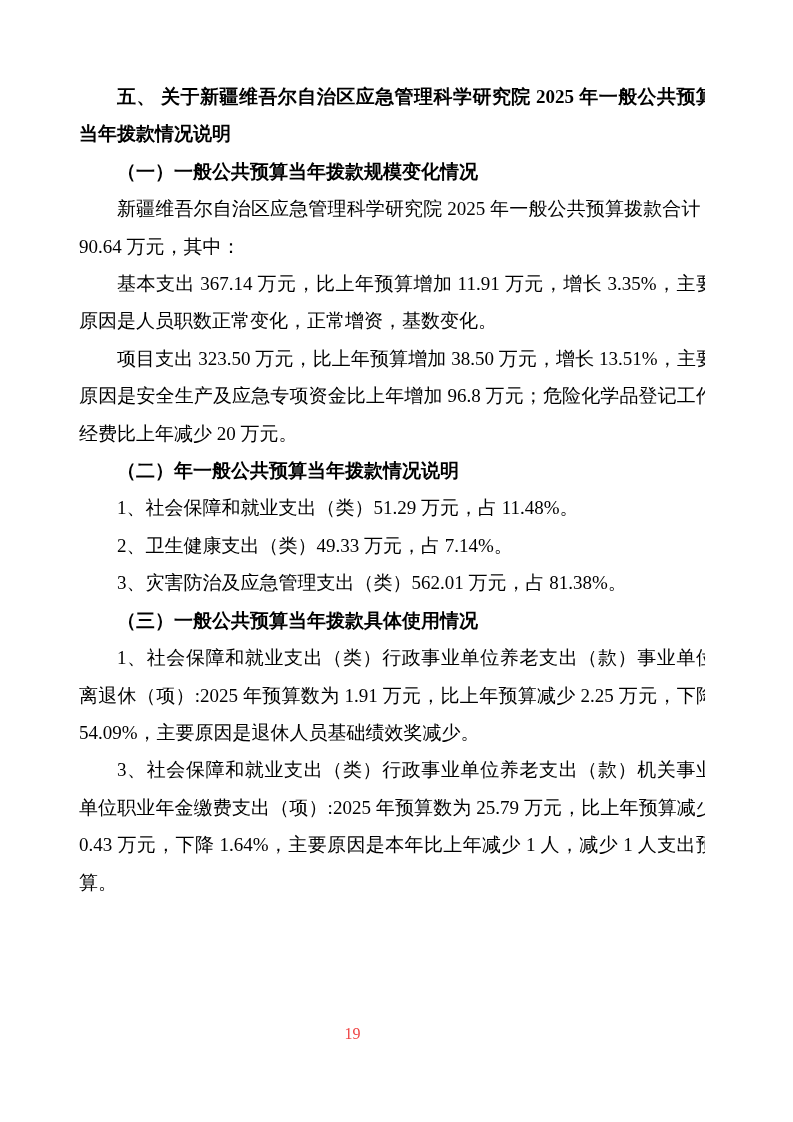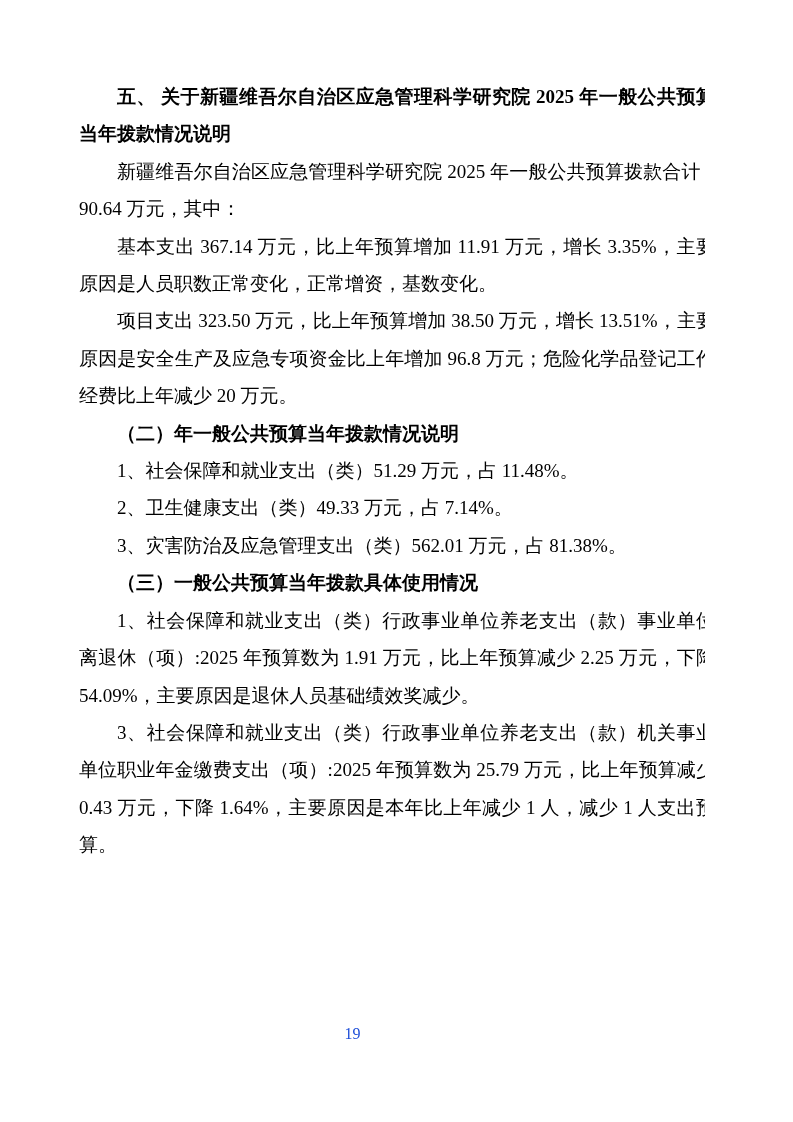--- a/index.html
+++ b/index.html
@@ -37,29 +37,30 @@
   }
   .page-number {
     position: absolute;
     top: 1022px;
     left: 0;
     width: 100%;
     text-align: center;
     font-size: 16px;
     line-height: 24px;
     font-family: "Liberation Serif", "DejaVu Serif", serif;
-    color: #1d4ed8;
+    color: #ef4444;
   }
 </style>
 </head>
 <body>
 
 <div class="page">
   <div class="content">
     <p class="title">五、 关于新疆维吾尔自治区应急管理科学研究院 2025 年一般公共预算当年拨款情况说明</p>
+    <p class="heading">（一）一般公共预算当年拨款规模变化情况</p>
     <p class="body">新疆维吾尔自治区应急管理科学研究院 2025 年一般公共预算拨款合计 690.64 万元，其中：</p>
     <p class="body">基本支出 367.14 万元，比上年预算增加 11.91 万元，增长 3.35%，主要原因是人员职数正常变化，正常增资，基数变化。</p>
     <p class="body">项目支出 323.50 万元，比上年预算增加 38.50 万元，增长 13.51%，主要原因是安全生产及应急专项资金比上年增加 96.8 万元；危险化学品登记工作经费比上年减少 20 万元。</p>
     <p class="heading">（二）年一般公共预算当年拨款情况说明</p>
     <p class="body">1、社会保障和就业支出（类）51.29 万元，占 11.48%。</p>
     <p class="body">2、卫生健康支出（类）49.33 万元，占 7.14%。</p>
     <p class="body">3、灾害防治及应急管理支出（类）562.01 万元，占 81.38%。</p>
     <p class="heading">（三）一般公共预算当年拨款具体使用情况</p>
     <p class="body">1、社会保障和就业支出（类）行政事业单位养老支出（款）事业单位离退休（项）:2025 年预算数为 1.91 万元，比上年预算减少 2.25 万元，下降 54.09%，主要原因是退休人员基础绩效奖减少。</p>
     <p class="body">3、社会保障和就业支出（类）行政事业单位养老支出（款）机关事业单位职业年金缴费支出（项）:2025 年预算数为 25.79 万元，比上年预算减少 0.43 万元，下降 1.64%，主要原因是本年比上年减少 1 人，减少 1 人支出预算。</p>

